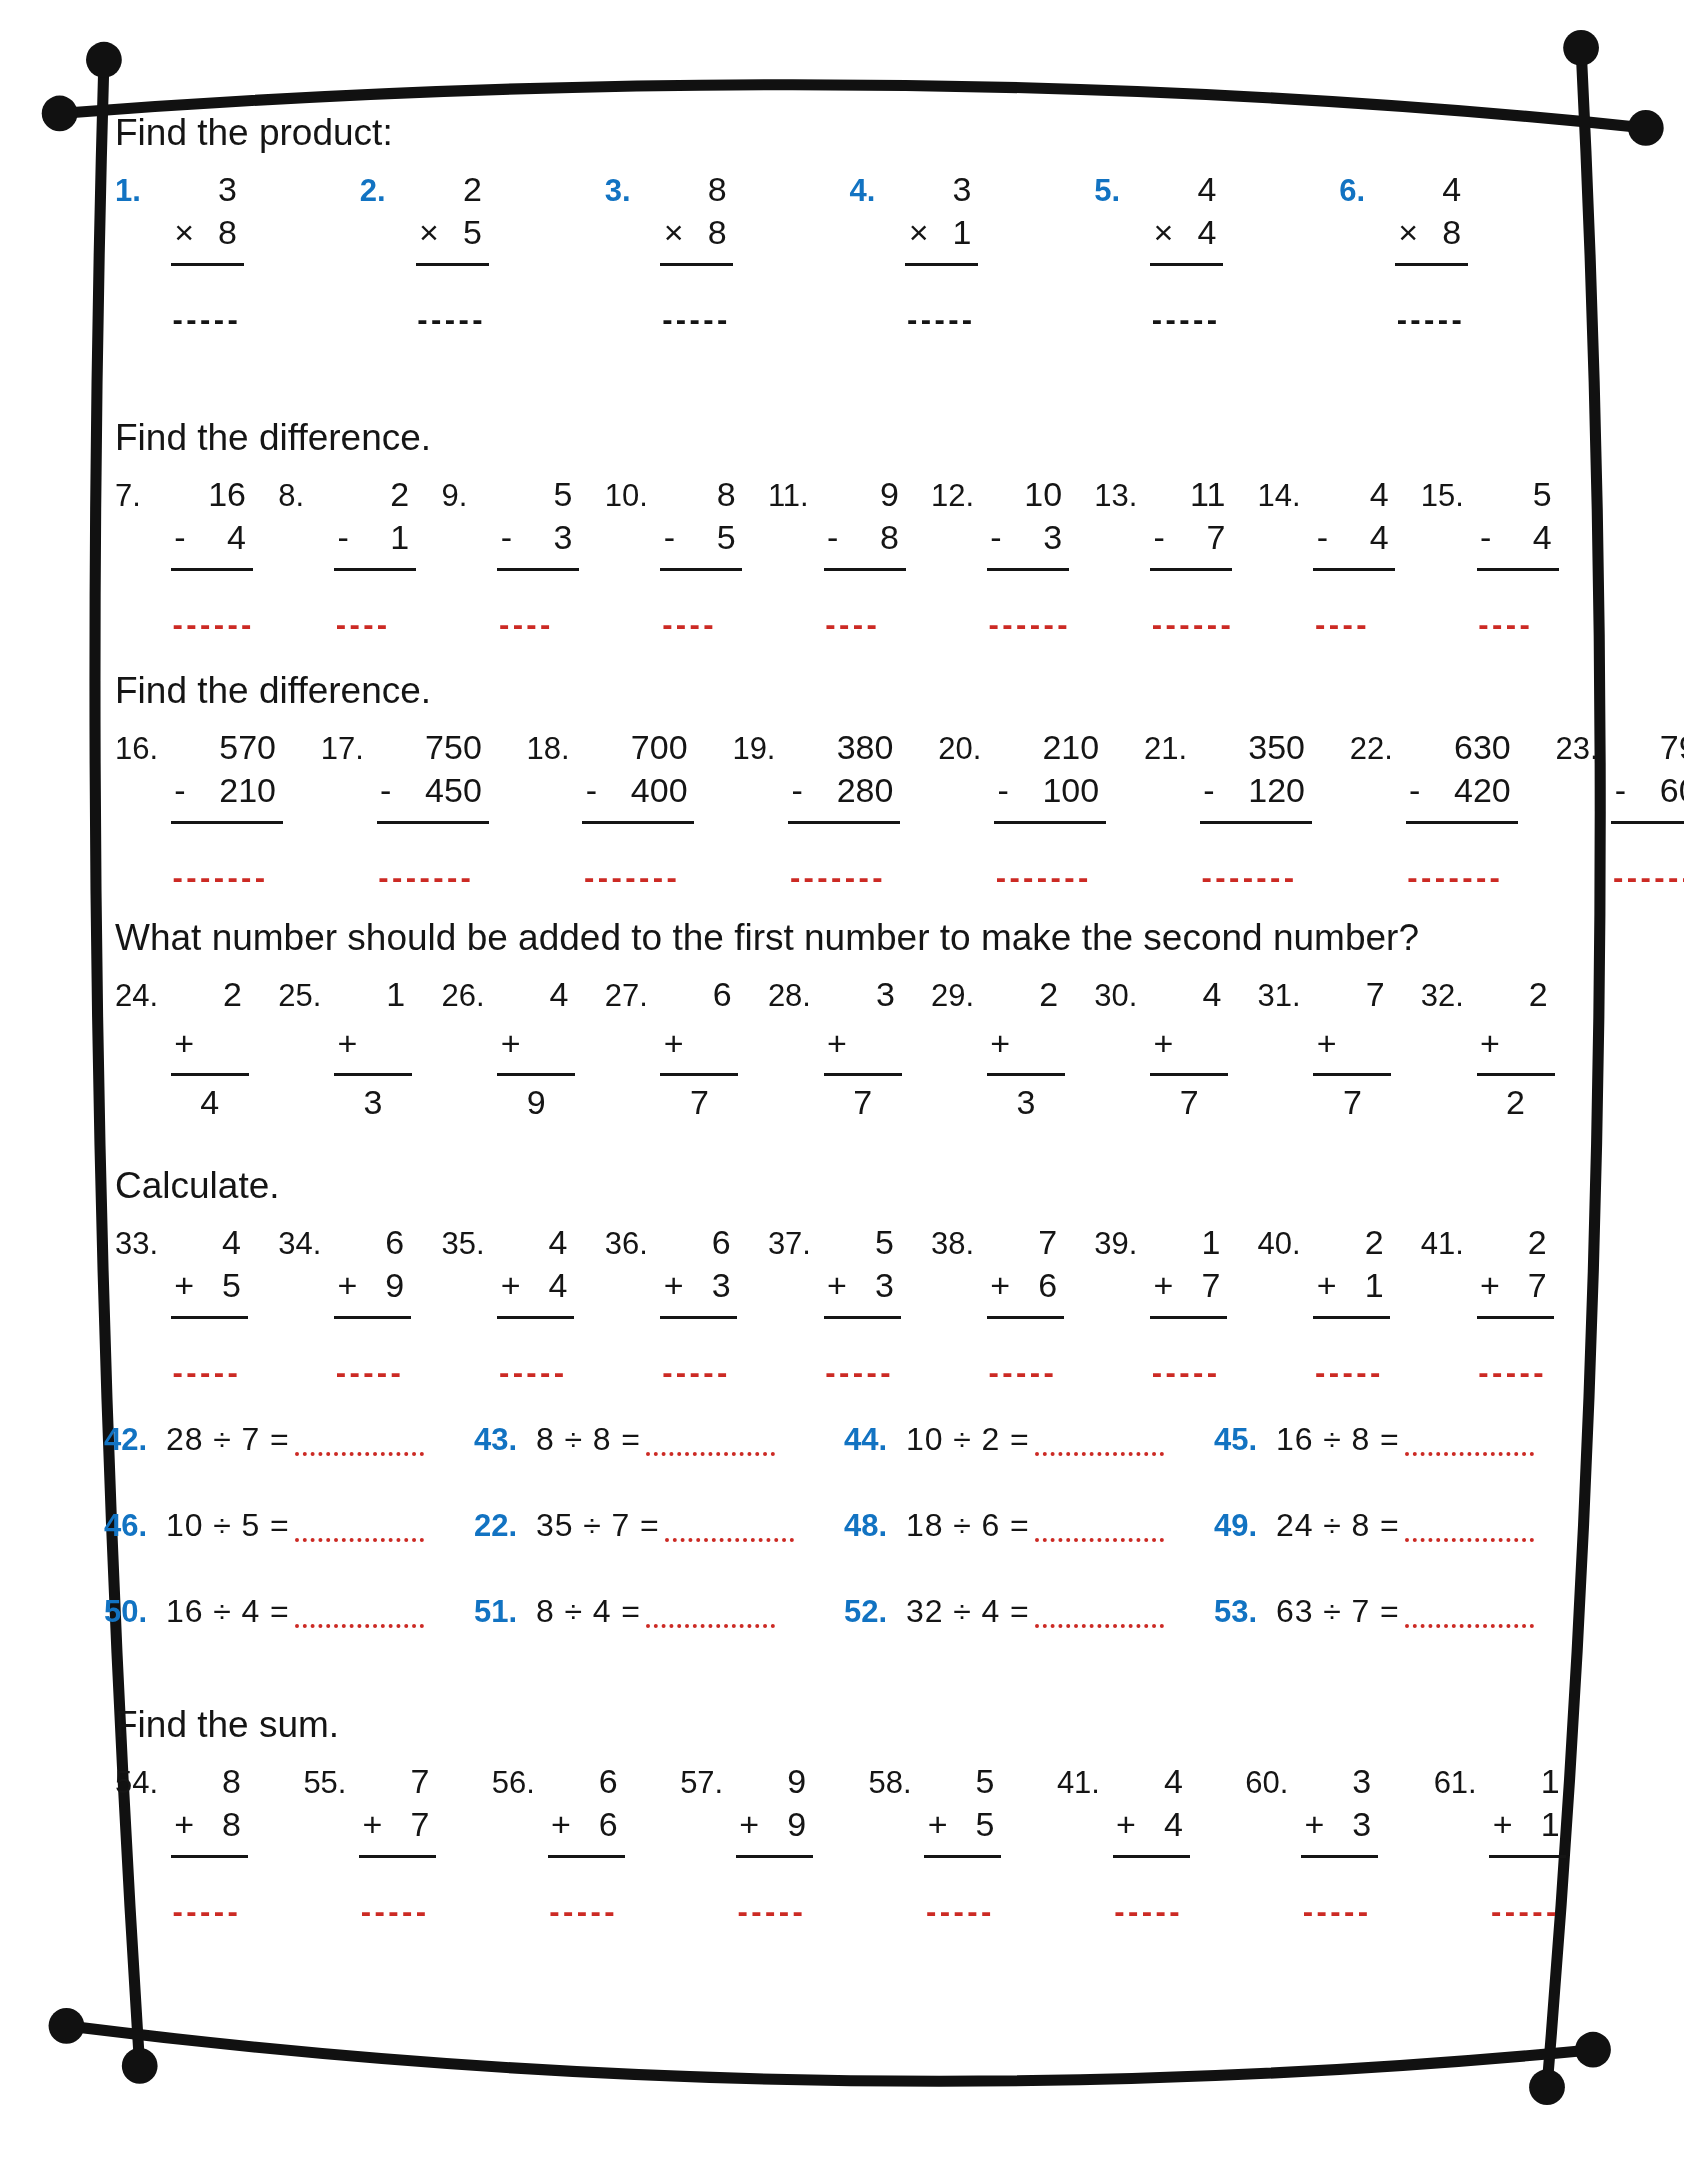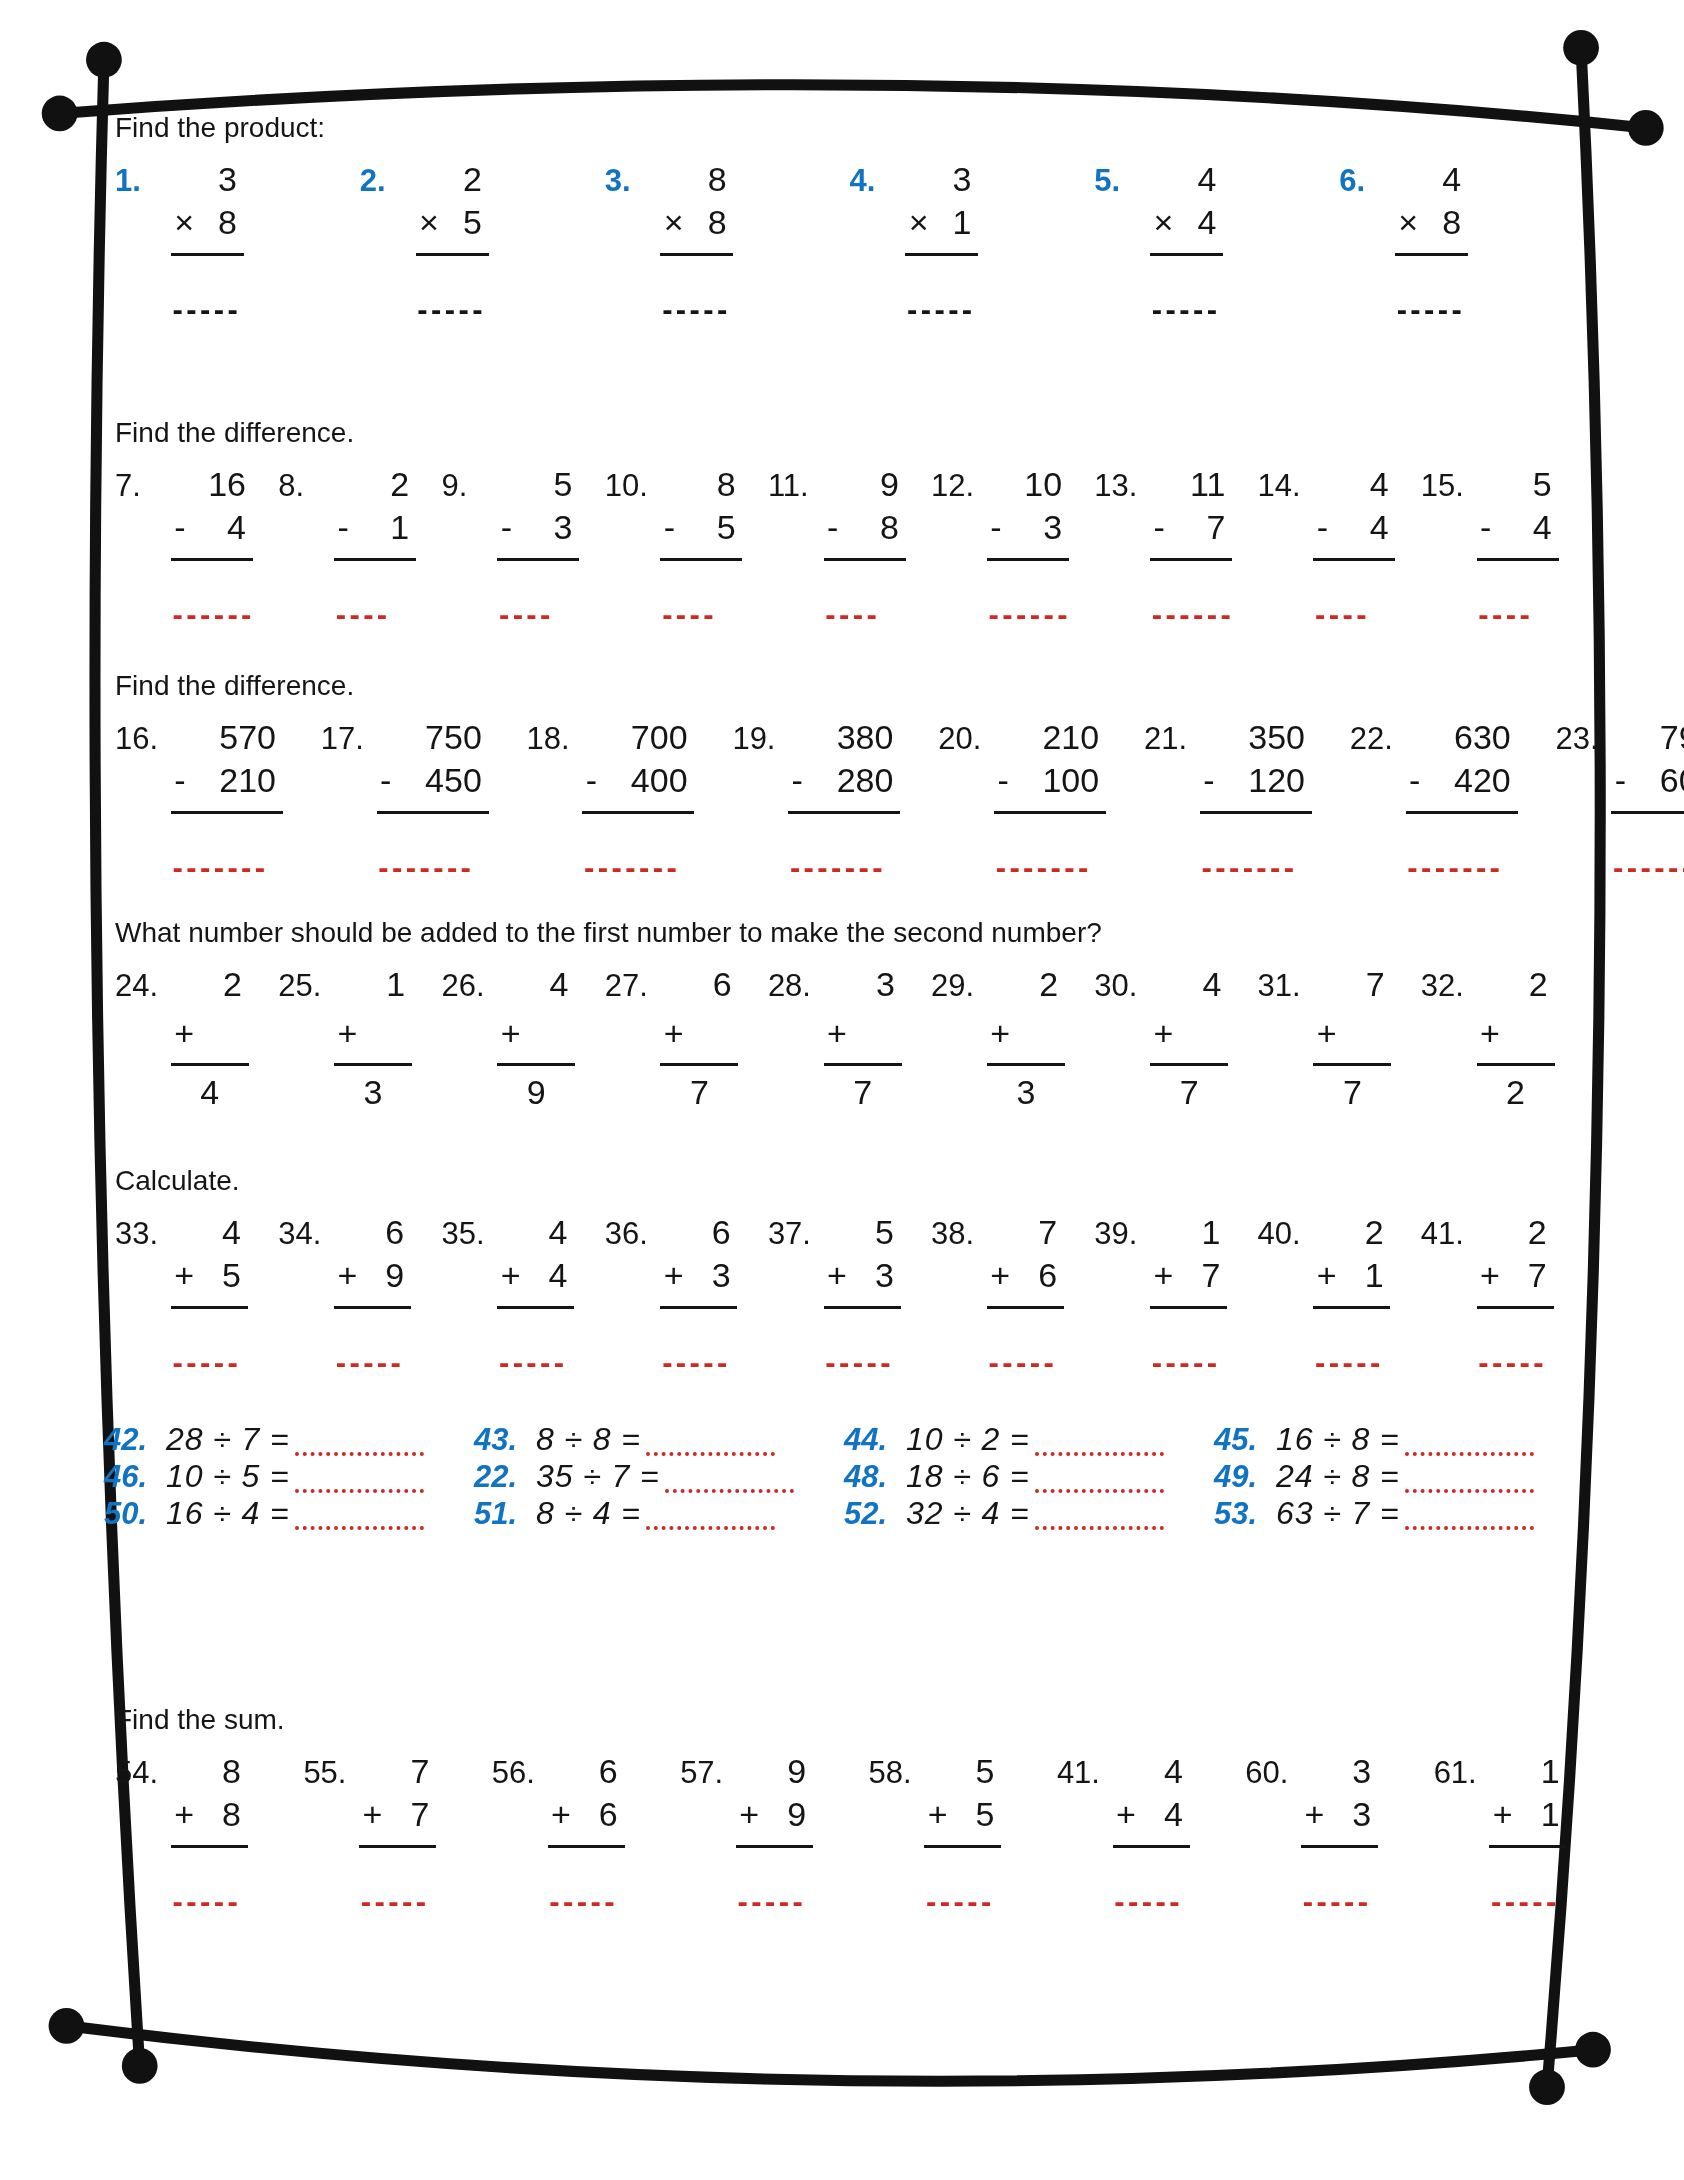--- a/index.html
+++ b/index.html
@@ -16,27 +16,27 @@
 
   .sec{position:absolute;left:115px;width:1469px;}
   #sec-product {top:112px;}
   #sec-diff1   {top:417px;}
   #sec-diff2   {top:670px;}
   #sec-makenum {top:917px;}
   #sec-calc    {top:1165px;}
   #sec-division{top:1421px;left:104px;width:1480px;}
   #sec-sum     {top:1704px;}
 
-  .heading{font-size:28px;font-weight:400;margin:0 0 15.3px 0;}
+  .heading{font-size:37px;font-weight:400;margin:0 0 15.3px 0;}
 
   .grid{display:grid;}
   .cols-6{grid-template-columns:repeat(6,1fr);}
   .cols-8{grid-template-columns:repeat(8,1fr);gap:38px;}
   .cols-9{grid-template-columns:repeat(9,1fr);}
-  .cols-4{grid-template-columns:repeat(4,1fr);font-style:italic;}
+  .cols-4{grid-template-columns:repeat(4,1fr);row-gap:49px;}
 
   .prob{display:flex;align-items:flex-start;}
   .pnum{font-size:31px;min-width:49px;padding-top:3.4px;white-space:nowrap;}
   .pnum.blue{color:var(--blue);font-weight:700;}
 
   .stack{margin-left:6.8px;font-size:34px;}
   #sec-product .stack{width:73px;}
   #sec-diff1   .stack{width:82px;}
   #sec-diff2   .stack{width:112px;}
   #sec-makenum .stack{width:78px;}

